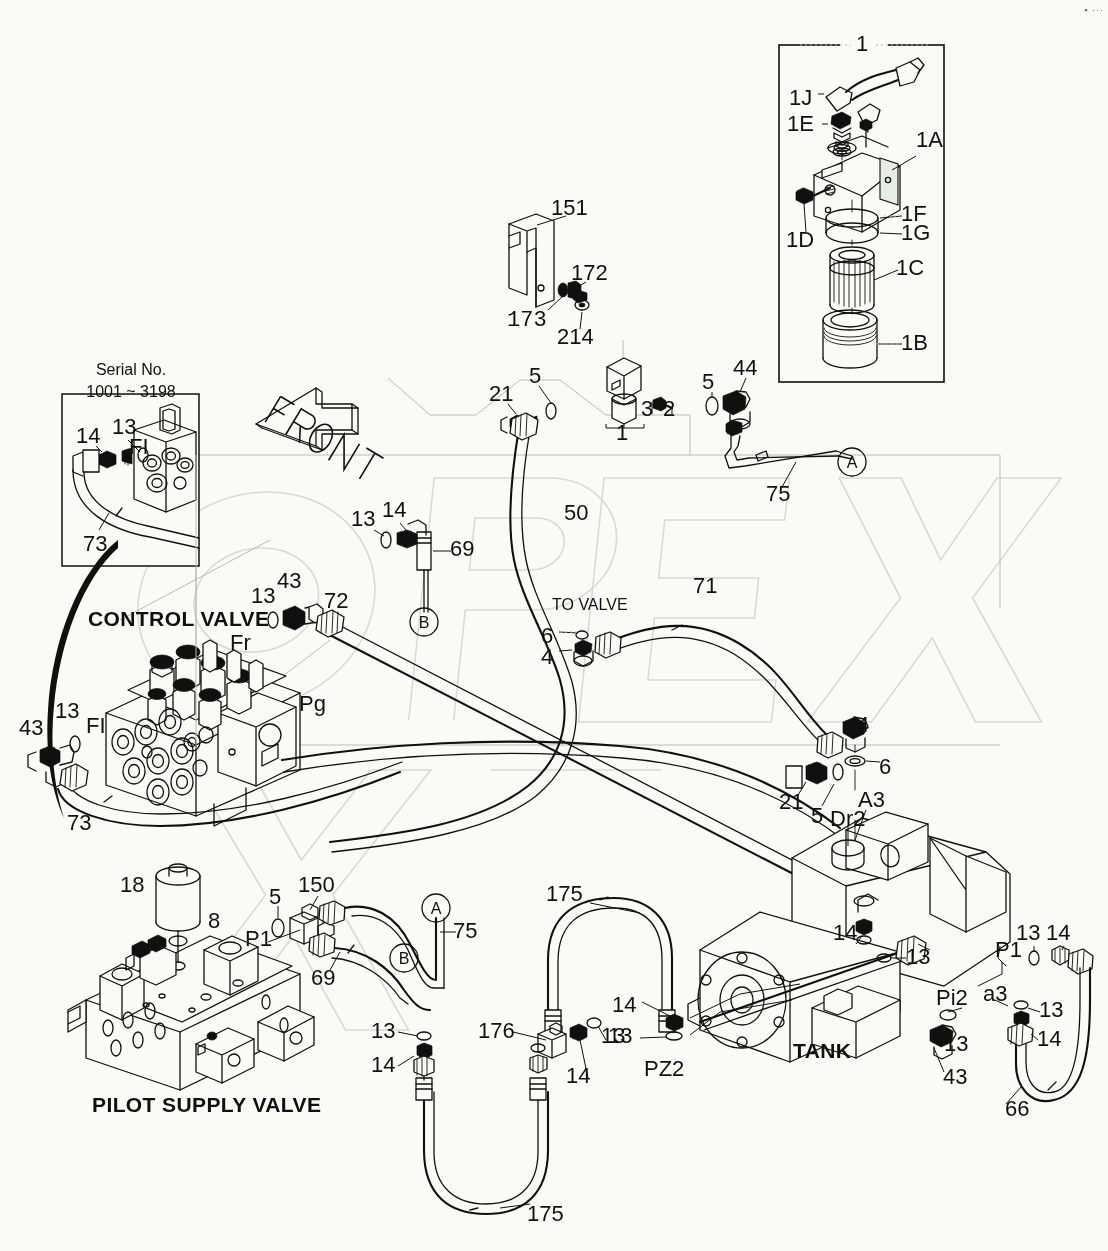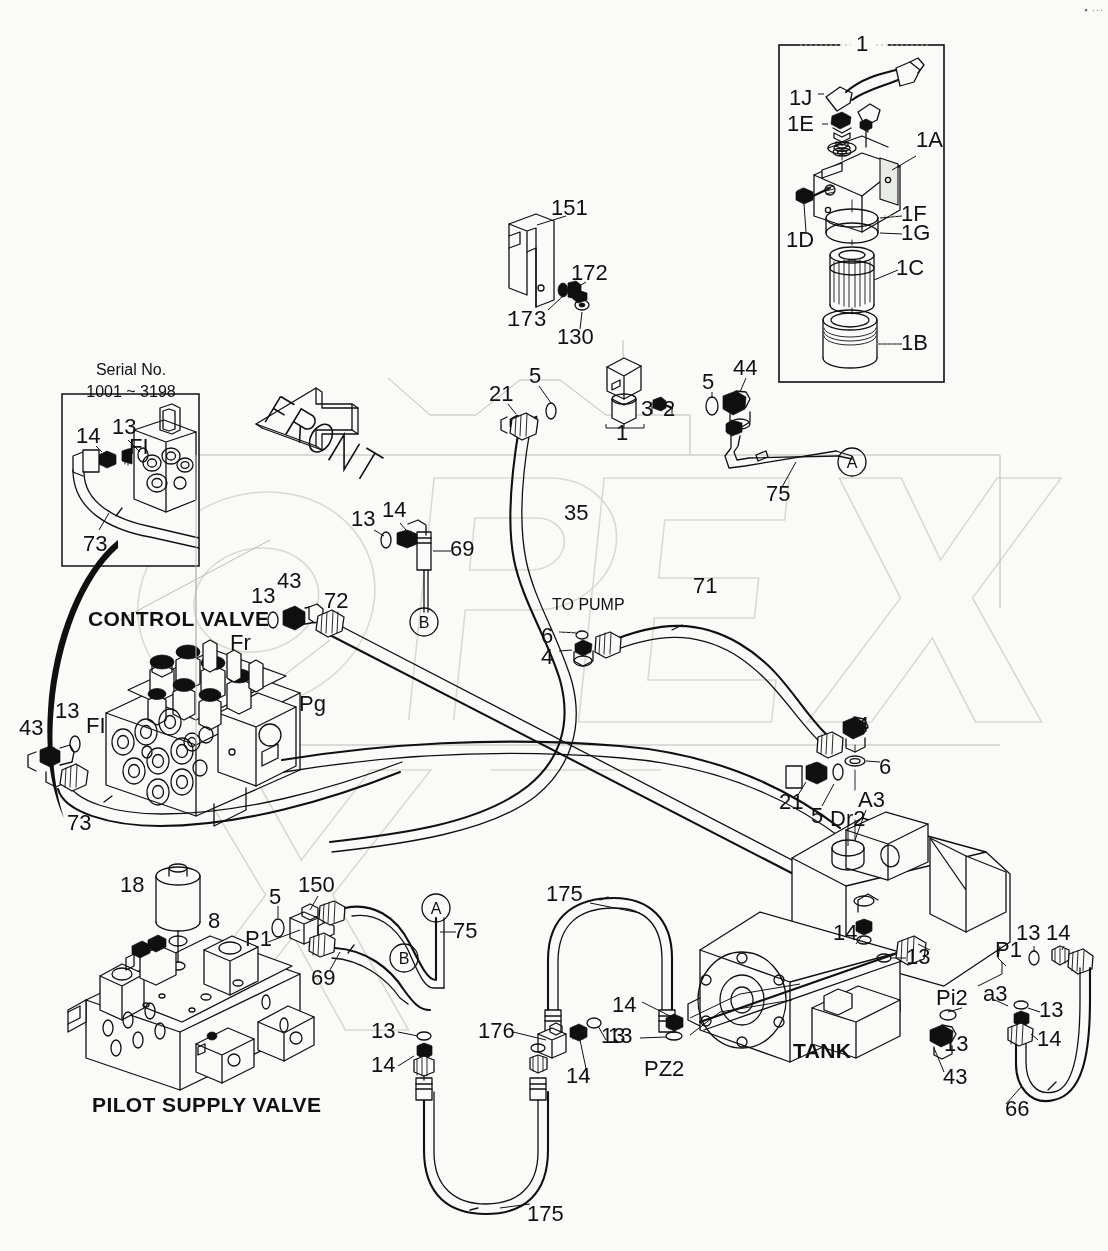--- a/index.html
+++ b/index.html
@@ -792,49 +792,49 @@
   <div class="lbl l21 ctr" style="left:131px;top:370px;">Serial No.</div>
   <div class="lbl l21 ctr" style="left:131px;top:392px;">1001 ~ 3198</div>
   <div class="lbl l22" style="left:76px;top:425px;">14</div>
   <div class="lbl l22" style="left:112px;top:416px;">13</div>
   <div class="lbl l22" style="left:129px;top:436px;">FI</div>
   <div class="lbl l22" style="left:83px;top:533px;">73</div>
 
   <div class="lbl l22" style="left:551px;top:197px;">151</div>
   <div class="lbl l22" style="left:571px;top:262px;">172</div>
   <div class="lbl l22" style="left:507px;top:310px;font-family:Liberation Mono, monospace;">173</div>
-  <div class="lbl l22" style="left:557px;top:326px;">130</div>
+  <div class="lbl l22" style="left:557px;top:326px;">214</div>
 
   <div class="lbl l22" style="left:489px;top:383px;">21</div>
   <div class="lbl l22" style="left:529px;top:365px;">5</div>
   <div class="lbl l22" style="left:616px;top:422px;">1</div>
   <div class="lbl l22" style="left:641px;top:398px;">3</div>
   <div class="lbl l22" style="left:663px;top:398px;">2</div>
   <div class="lbl l22" style="left:702px;top:371px;">5</div>
   <div class="lbl l22" style="left:733px;top:357px;">44</div>
 
   <div class="lbl l22" style="left:766px;top:483px;">75</div>
-  <div class="lbl l22" style="left:564px;top:502px;">35</div>
+  <div class="lbl l22" style="left:564px;top:502px;">50</div>
   <div class="lbl l22" style="left:351px;top:508px;">13</div>
   <div class="lbl l22" style="left:382px;top:499px;">14</div>
   <div class="lbl l22" style="left:450px;top:538px;">69</div>
   <div class="lbl l22" style="left:693px;top:575px;">71</div>
 
   <div class="lbl cap" style="left:88px;top:608px;">CONTROL VALVE</div>
   <div class="lbl l22" style="left:277px;top:570px;">43</div>
   <div class="lbl l22" style="left:251px;top:585px;">13</div>
   <div class="lbl l22" style="left:230px;top:632px;">Fr</div>
   <div class="lbl l22" style="left:324px;top:590px;">72</div>
   <div class="lbl l22" style="left:299px;top:693px;">Pg</div>
   <div class="lbl l22" style="left:55px;top:700px;">13</div>
   <div class="lbl l22" style="left:19px;top:717px;">43</div>
   <div class="lbl l22" style="left:86px;top:715px;">FI</div>
   <div class="lbl l22" style="left:67px;top:812px;">73</div>
 
-  <div class="lbl l21" style="left:552px;top:597px;">TO  PUMP</div>
+  <div class="lbl l21" style="left:552px;top:597px;">TO  VALVE</div>
   <div class="lbl l22" style="left:541px;top:625px;">6</div>
   <div class="lbl l22" style="left:541px;top:646px;">4</div>
   <div class="lbl l22" style="left:857px;top:714px;">4</div>
   <div class="lbl l22" style="left:879px;top:756px;">6</div>
 
   <div class="lbl l22" style="left:779px;top:791px;">21</div>
   <div class="lbl l22" style="left:811px;top:805px;">5</div>
   <div class="lbl l22" style="left:858px;top:789px;">A3</div>
   <div class="lbl l22" style="left:830px;top:808px;">Dr2</div>
 

